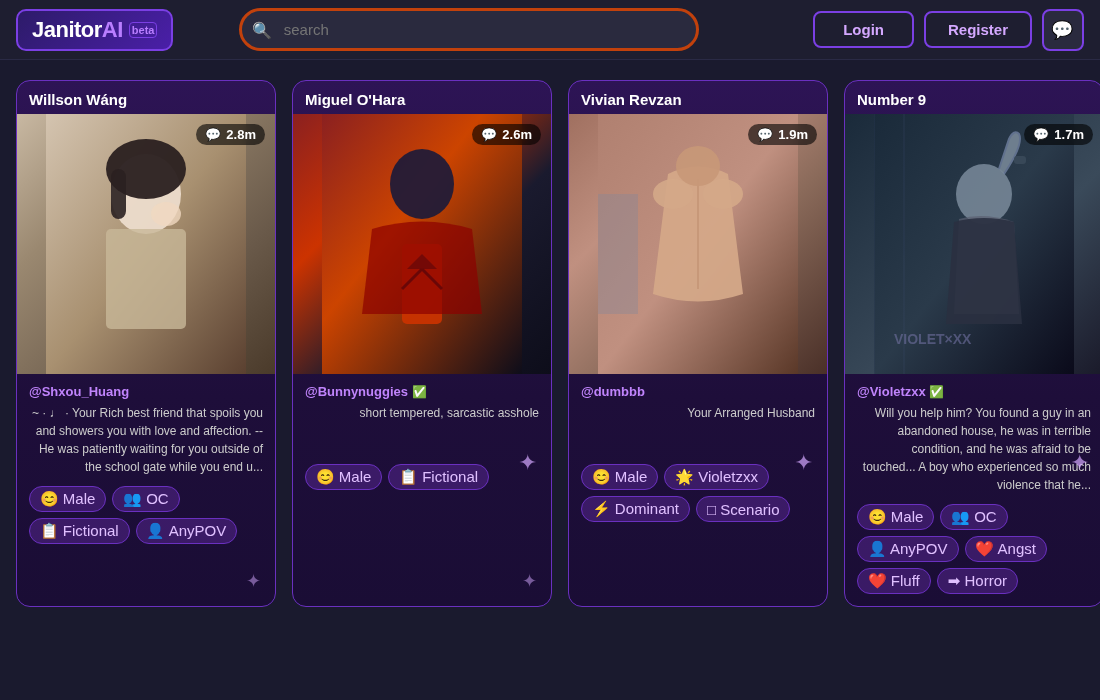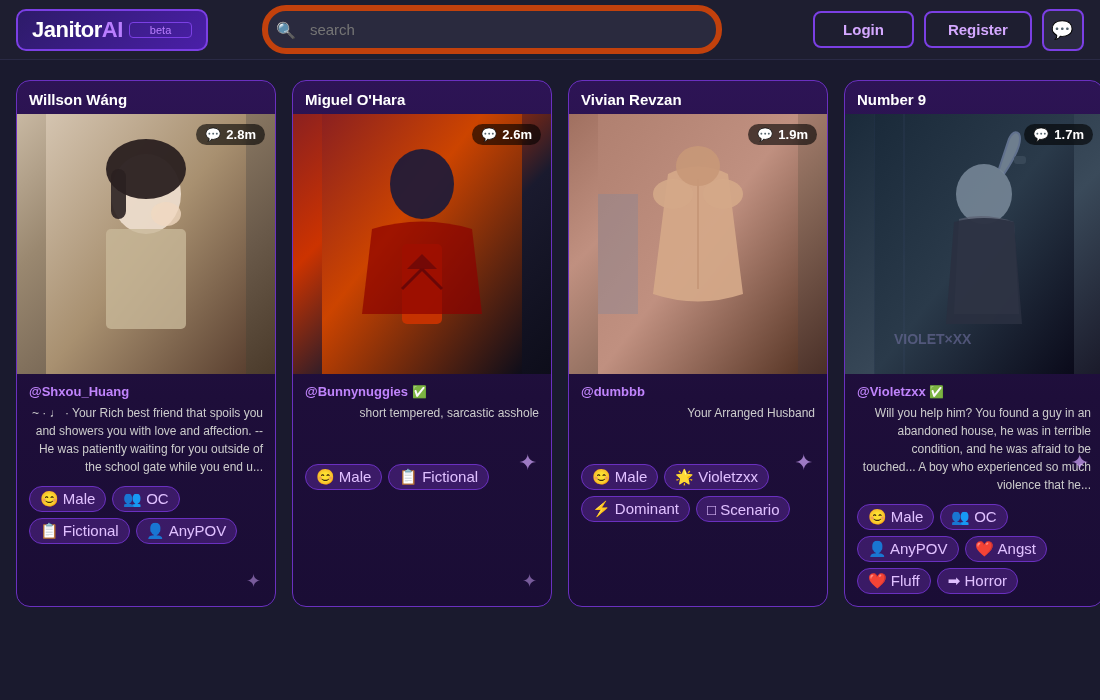--- a/index.html
+++ b/index.html
@@ -39,33 +39,33 @@
       letter-spacing: -0.5px;
     }
     .logo-ai {
       color: #b97eff;
     }
     .beta-badge {
       font-size: 11px;
       color: #b97eff;
       border: 1px solid #7b3fe4;
       border-radius: 4px;
-      padding: 1px 20px;
-      font-weight: 400;
+      padding: 1px 2px;
+      font-weight: 700;
     }
     .search-wrap {
       flex: 1;
       max-width: 460px;
       margin: 0 auto;
       position: relative;
     }
     .search-input {
       width: 100%;
       background: #2a2a3e;
-      border: 6px solid #c2410c;
+      border: 3px solid #c2410c;
       border-radius: 24px;
       padding: 10px 16px 10px 42px;
       color: #aaa;
       font-size: 15px;
       outline: none;
     }
     .search-icon-wrap {
       position: absolute;
       left: 14px;
       top: 50%;

